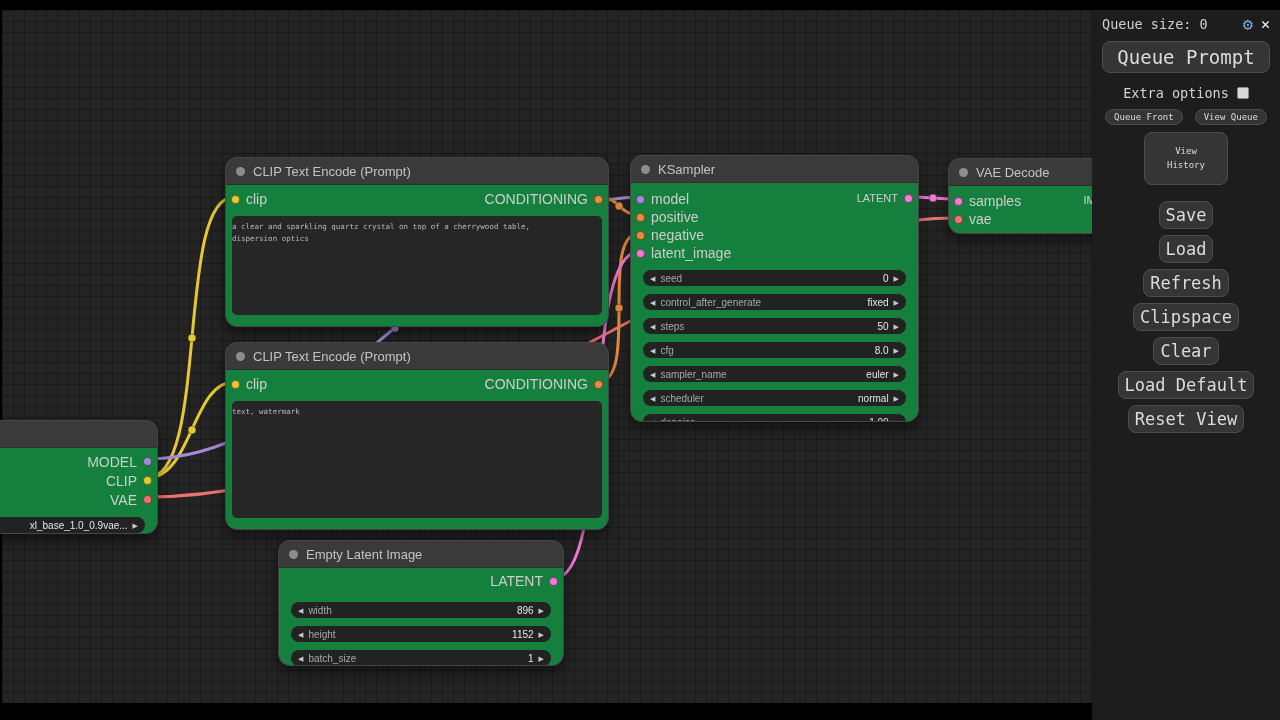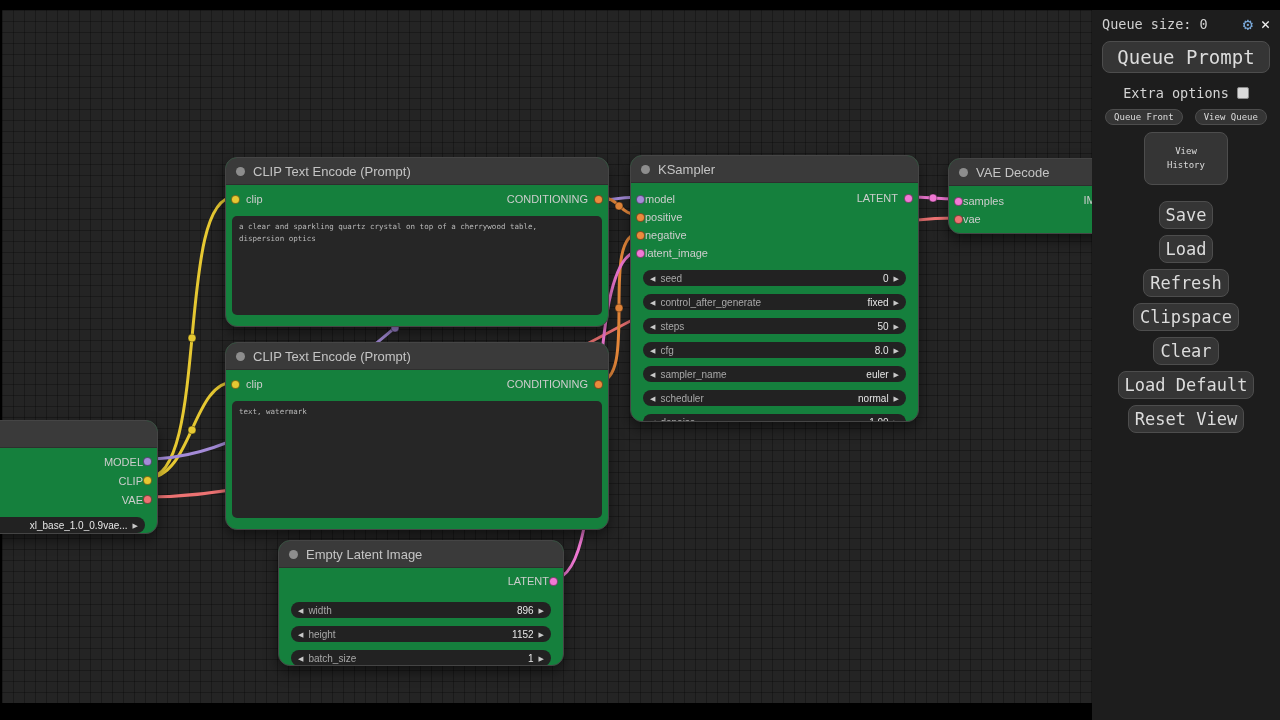--- a/index.html
+++ b/index.html
@@ -13,27 +13,27 @@
   #topbar{position:absolute;left:0;top:0;width:1280px;height:10px;background:#000;z-index:4;}
   #wires{position:absolute;left:0;top:0;z-index:1;pointer-events:none;}
   #wires path{fill:none;stroke-width:3;stroke-linecap:round;}
   #wires circle{stroke:rgba(0,0,0,.35);stroke-width:1;}
 
   .node{position:absolute;background:#15803d;border:1px solid #454545;border-radius:12px;
     box-shadow:0 6px 14px rgba(0,0,0,.5);z-index:2;color:#c8c8c8;overflow:hidden;}
   .node-header{height:26px;display:flex;align-items:center;gap:8px;padding:0 10px;
     background:#3a3a3a;border-bottom:1px solid #2e2e2e;font-size:13px;color:#c4c4c4;}
   .title-dot{width:9px;height:9px;border-radius:50%;background:#8d8d8d;flex:0 0 auto;}
-  .slot-row{display:flex;align-items:center;padding:0 5px;font-size:11px;color:#cdcdcd;height:18px;}
+  .slot-row{display:flex;align-items:center;gap:6px;padding:0 5px;font-size:14px;color:#cdcdcd;height:18px;}
   .slot-row.dual{justify-content:space-between;height:28px;}
   .slot-row.out{justify-content:flex-end;}
   .slot-group{display:flex;align-items:center;gap:6px;}
   .slot-dot{width:9px;height:9px;border-radius:50%;border:1px solid rgba(0,0,0,.45);box-sizing:border-box;flex:0 0 auto;}
   .out-abs{position:absolute;right:5px;top:33px;height:18px;display:flex;align-items:center;gap:6px;font-size:11px;color:#cdcdcd;}
-  .prompt{margin:3px 6px;background:#262626;border-radius:5px;padding:5px 7px;
+  .prompt{margin:3px 6px;background:#262626;border-radius:5px;padding:5px 0;
     font-family:"DejaVu Sans Mono",monospace;font-size:7.5px;line-height:1.6;color:#b9b9b9;white-space:pre-wrap;}
   .widget{display:flex;align-items:center;gap:5px;height:16px;background:#222;border-radius:8px;
     margin:8px 12px 5px;padding:0 7px;font-size:10px;color:#a8a8a8;}
   .wval{margin-left:auto;color:#e6e6e6;}
   .warrow{font-size:7px;color:#c9c9c9;line-height:1;flex:0 0 auto;}
   .widgets{margin-top:2px;}
   .slots-pad{padding-top:7px;}
 
   #sidebar{position:absolute;left:1092px;top:10px;width:188px;height:710px;background:#1d1d1d;z-index:5;
     font-family:"DejaVu Sans Mono",monospace;color:#d4d4d4;}

